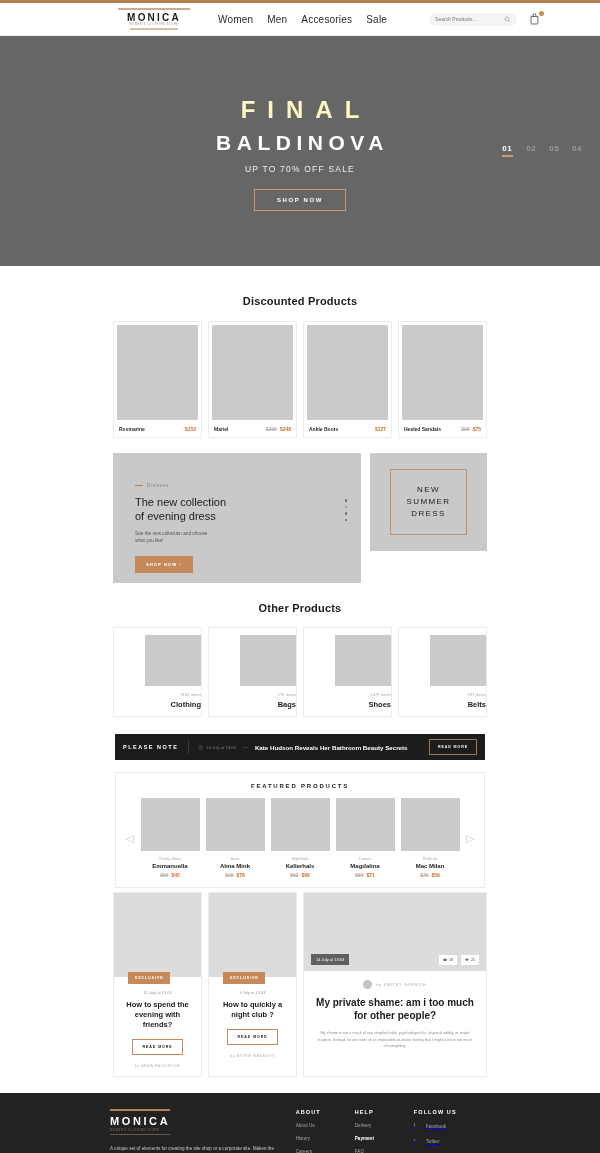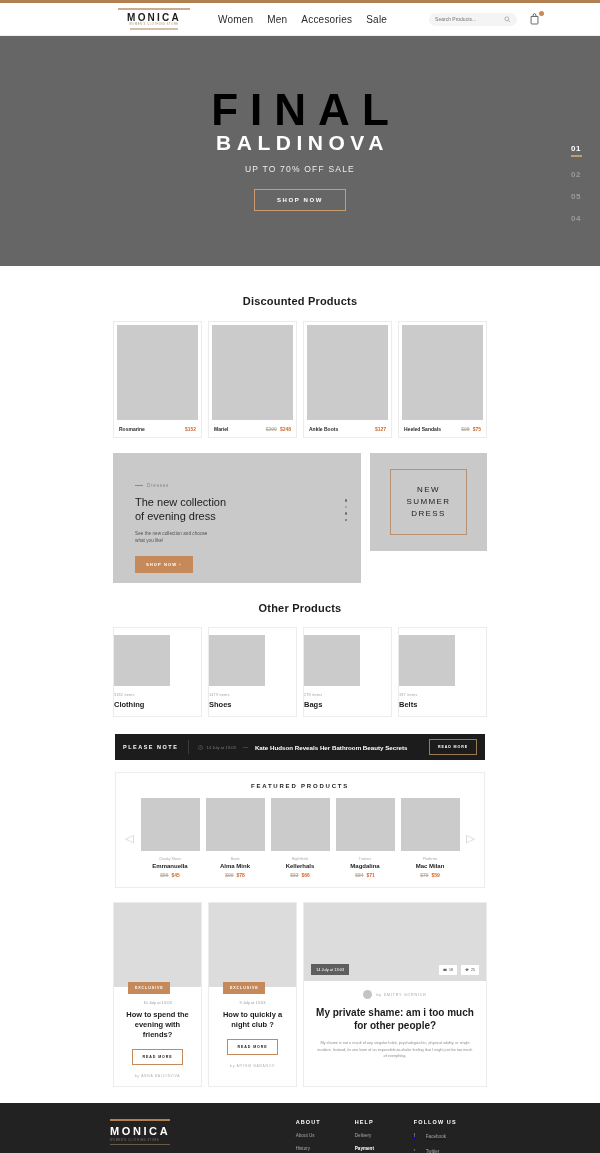--- a/index.html
+++ b/index.html
@@ -47,39 +47,39 @@
     position: absolute; right: -1px; top: 0px;
     width: 5px; height: 5px; border-radius: 50%; background: #c98a55;
   }
 
   
   .hero {
     height: 230px; background: #666666; position: relative;
     display: flex; flex-direction: column; align-items: center; justify-content: center;
   }
   .hero-title {
-    font-size: 44px; font-weight: 700; color: #000000;
+    font-size: 24px; font-weight: 700; color: #fef9c3;
     letter-spacing: 12px; line-height: 38px; text-indent: 12px;
   }
   .hero-sub {
     font-size: 21px; font-weight: 700; color: #fff;
     letter-spacing: 5.5px; line-height: 25px; text-indent: 5px; margin-top: 1px;
   }
   .hero-tag {
     font-size: 8.5px; color: #eee; letter-spacing: 1.2px; margin-top: 9px; font-weight: 500;
   }
   .hero-btn {
     margin-top: 15px; border: 1px solid #c89a6e; color: #fff;
     font-size: 6px; letter-spacing: 1.6px; font-weight: 700;
     padding: 7px 22px; background: transparent;
     font-family: "Liberation Sans", sans-serif; cursor: pointer;
   }
   .hero-dots {
     position: absolute; right: 18px; top: 108px;
-    display: flex; flex-direction: column; gap: 13px; align-items: flex-start;
+    display: flex; flex-direction: row; gap: 13px; align-items: flex-start;
   }
   .hero-dot { font-size: 8px; font-weight: 700; color: #9a9a9a; letter-spacing: .5px; }
   .hero-dot.active { color: #fff; }
   .hero-dot.active::after {
     content: ""; display: block; height: 1.5px; background: #c89a6e;
     width: 11px; margin-top: 2px;
   }
 
   
   .section-title {
@@ -135,21 +135,21 @@
   .promo-box {
     border: 1px solid #b99170; padding: 14px 16px; text-align: center;
     font-size: 8px; font-weight: 500; letter-spacing: 1.4px; color: #1c1c1c; line-height: 12px;
   }
 
   
   .other-wrap { padding-top: 19px; }
   .cat-row { margin-top: 13px; }
   .cat-card {
     width: 89px; height: 90px; border: 1px solid #ececec; background: #fff;
-    display: flex; flex-direction: column; align-items: flex-start; padding-top: 7px;
+    display: flex; flex-direction: column; align-items: flex-end; padding-top: 7px;
   }
   .cat-img { width: 56px; height: 51px; background: #cbcbcb; }
   .cat-count { font-size: 3.8px; color: #a5a5a5; margin-top: 7px; letter-spacing: .2px; }
   .cat-name { font-size: 7.5px; font-weight: 700; color: #1c1c1c; margin-top: 3px; }
 
   
   .note-bar {
     width: 370px; height: 26px; background: #1c1c1c; margin: 17px auto 0 auto;
     display: flex; align-items: center; padding: 0 8px;
   }
@@ -183,21 +183,21 @@
   .feat-card { width: 59px; }
   .feat-img { height: 53px; background: #cbcbcb; }
   .feat-cat { font-size: 3.4px; color: #a9a9a9; text-align: center; margin-top: 6px; }
   .feat-name { font-size: 6px; font-weight: 700; color: #1c1c1c; text-align: center; margin-top: 2px; }
   .feat-prices {
     display: flex; justify-content: center; gap: 3px; margin-top: 3px; font-size: 5px; font-weight: 700;
   }
   .arrow { color: #c9c9c9; font-size: 11px; width: 10px; text-align: center; cursor: pointer; }
 
   
-  .blog-row { display: flex; justify-content: center; gap: 6px; margin-top: 14px; }
+  .blog-row { display: flex; justify-content: center; gap: 6px; margin-top: 4px; }
   .blog-card { width: 89px; border: 1px solid #ececec; background: #fff; position: relative; }
   .blog-img { height: 84px; background: #dcdcdc; position: relative; }
   .badge {
     position: absolute; left: 14px; bottom: -7px; background: #c68a5a; color: #fff;
     font-size: 3.6px; font-weight: 700; letter-spacing: .9px; padding: 4px 7px;
   }
   .blog-body { padding: 13px 8px 8px 8px; text-align: center; }
   .blog-date { font-size: 4px; color: #9b9b9b; }
   .blog-h { font-size: 7.5px; font-weight: 700; color: #1c1c1c; line-height: 10px; margin-top: 5px; }
   .blog-btn {
@@ -384,28 +384,28 @@
     <div class="row cat-row">
 
       <div class="cat-card">
         <div class="cat-img"></div>
         <div class="cat-count">3182 items</div>
         <div class="cat-name">Clothing</div>
       </div>
 
       <div class="cat-card">
         <div class="cat-img"></div>
+        <div class="cat-count">278 items</div>
+        <div class="cat-name">Bags</div>
+      </div>
+
+      <div class="cat-card">
+        <div class="cat-img"></div>
         <div class="cat-count">1479 items</div>
         <div class="cat-name">Shoes</div>
-      </div>
-
-      <div class="cat-card">
-        <div class="cat-img"></div>
-        <div class="cat-count">278 items</div>
-        <div class="cat-name">Bags</div>
       </div>
 
       <div class="cat-card">
         <div class="cat-img"></div>
         <div class="cat-count">187 items</div>
         <div class="cat-name">Belts</div>
       </div>
 
     </div>
   </section>

